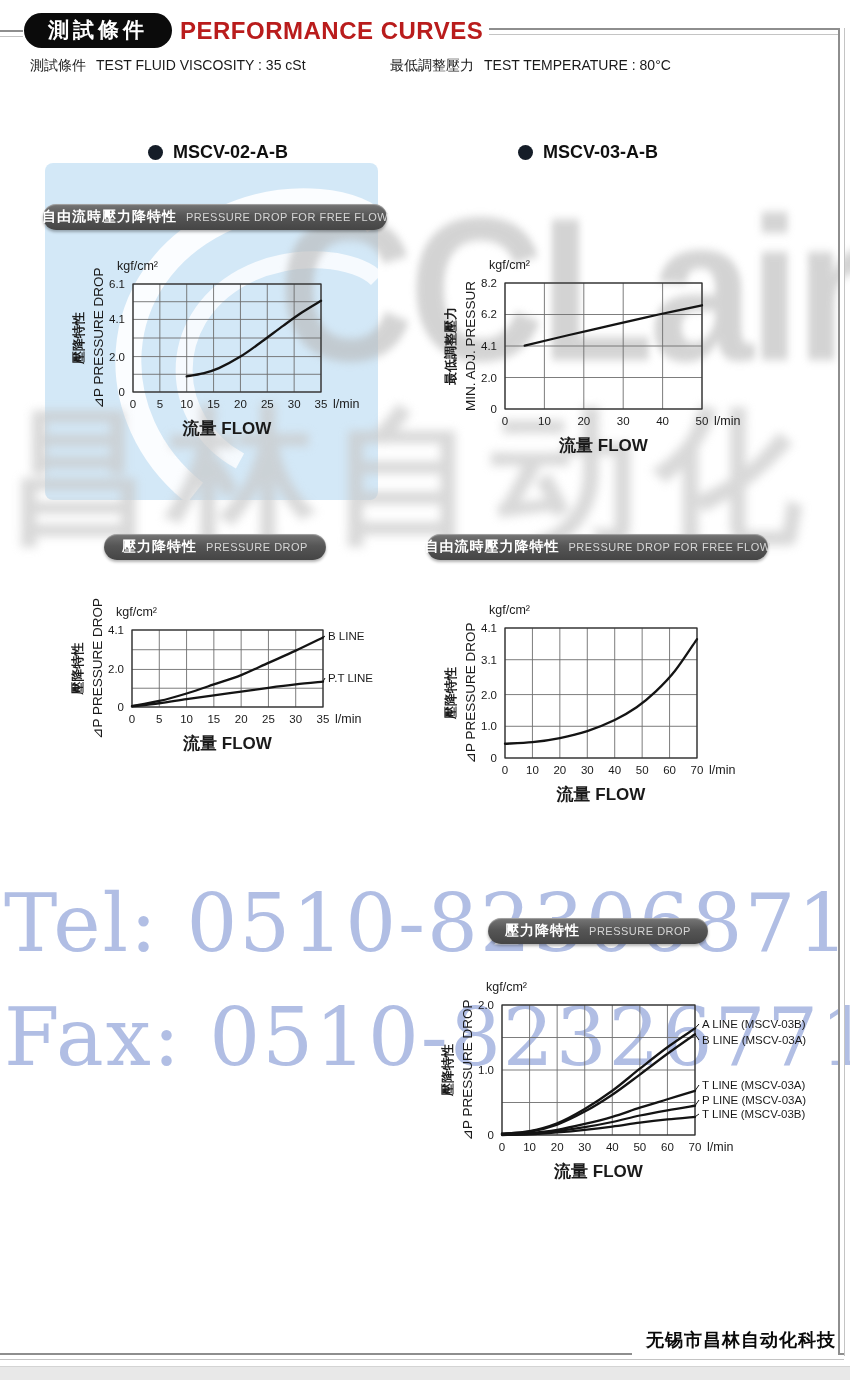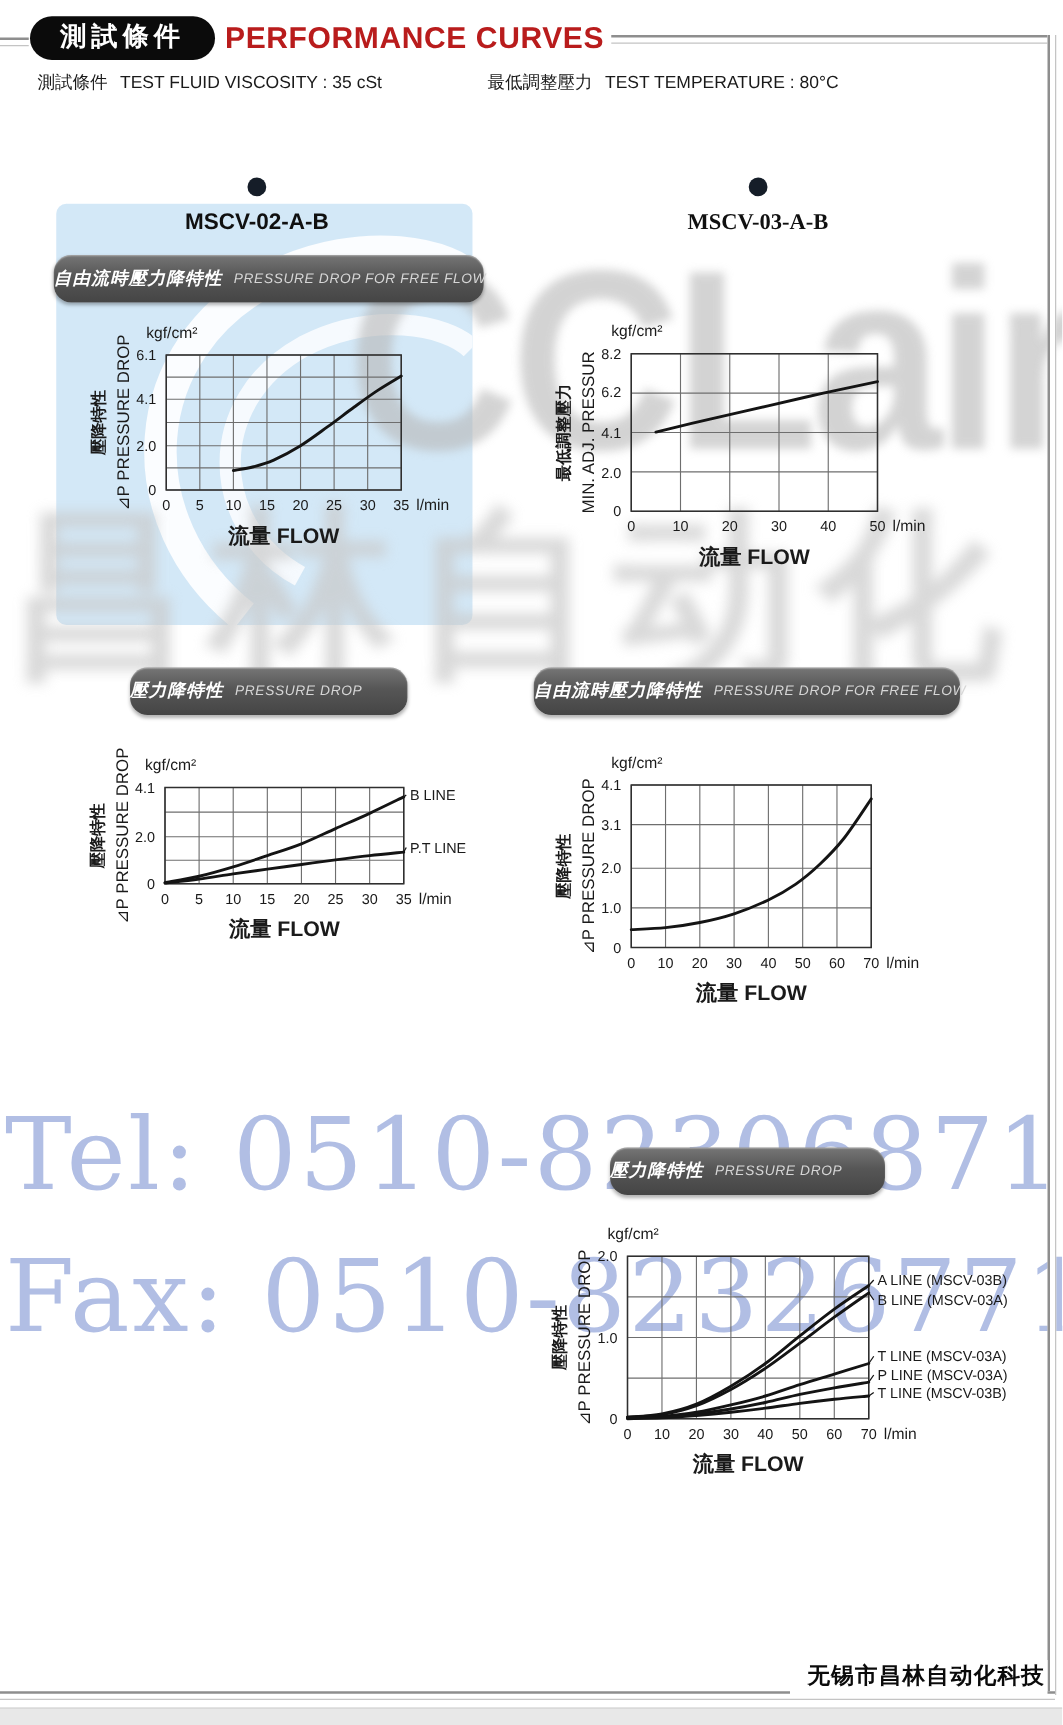--- a/index.html
+++ b/index.html
@@ -28,28 +28,28 @@
   .hdr-badge{position:absolute;z-index:3;left:24px;top:13px;width:148px;height:35px;border-radius:18px;
              background:#0b0b0b;color:#ffffff;font-size:21px;font-weight:bold;letter-spacing:4px;
              text-align:center;line-height:34px;}
   .hdr-title{position:absolute;z-index:3;left:180px;top:13px;height:35px;line-height:35px;
              font-size:24px;font-weight:bold;letter-spacing:.5px;color:#b91c1c;}
   .cond{position:absolute;z-index:3;top:57px;font-size:14px;color:#1a1a1a;white-space:nowrap;}
   .cond-1{left:30px;} .cond-2{left:390px;}
   .cond-cn{margin-right:10px;}
   
   .model{position:absolute;z-index:3;top:142px;display:flex;align-items:center;gap:10px;
-         font-size:18px;font-weight:bold;color:#101010;flex-direction:column;}
-  .model-1{left:148px;} .model-2{left:550px;font-family:Liberation Serif, serif;}
+         font-size:18px;font-weight:bold;color:#101010;}
+  .model-1{left:148px;} .model-2{left:518px;}
   .dot{width:15px;height:15px;border-radius:50%;background:#151d28;display:inline-block;}
   
-  .pill{position:absolute;z-index:3;height:38px;border-radius:14px;
+  .pill{position:absolute;z-index:3;height:26px;border-radius:14px;
         background:linear-gradient(180deg,#767676 0%,#565656 45%,#454545 100%);
         box-shadow:0 2px 3px rgba(0,0,0,.3), inset 0 1px 1px rgba(255,255,255,.35);
-        display:flex;align-items:center;gap:9px;white-space:nowrap;font-style:italic;}
+        display:flex;align-items:center;justify-content:center;gap:9px;white-space:nowrap;}
   .pill-cn{color:#ffffff;font-weight:bold;font-size:14px;letter-spacing:1px;}
   .pill-en{color:#d6d6d6;font-size:11px;letter-spacing:.5px;}
   .pill-1{left:43px;top:204px;width:344px;}
   .pill-2{left:479px;top:204px;width:241px;}
   .pill-3{left:104px;top:534px;width:222px;}
   .pill-4{left:427px;top:534px;width:341px;}
   .pill-5{left:488px;top:918px;width:220px;}
   
   .chart-svg{position:absolute;z-index:2;}
   .chart-svg text{font-family:"Liberation Sans",sans-serif;fill:#1a1a1a;}

